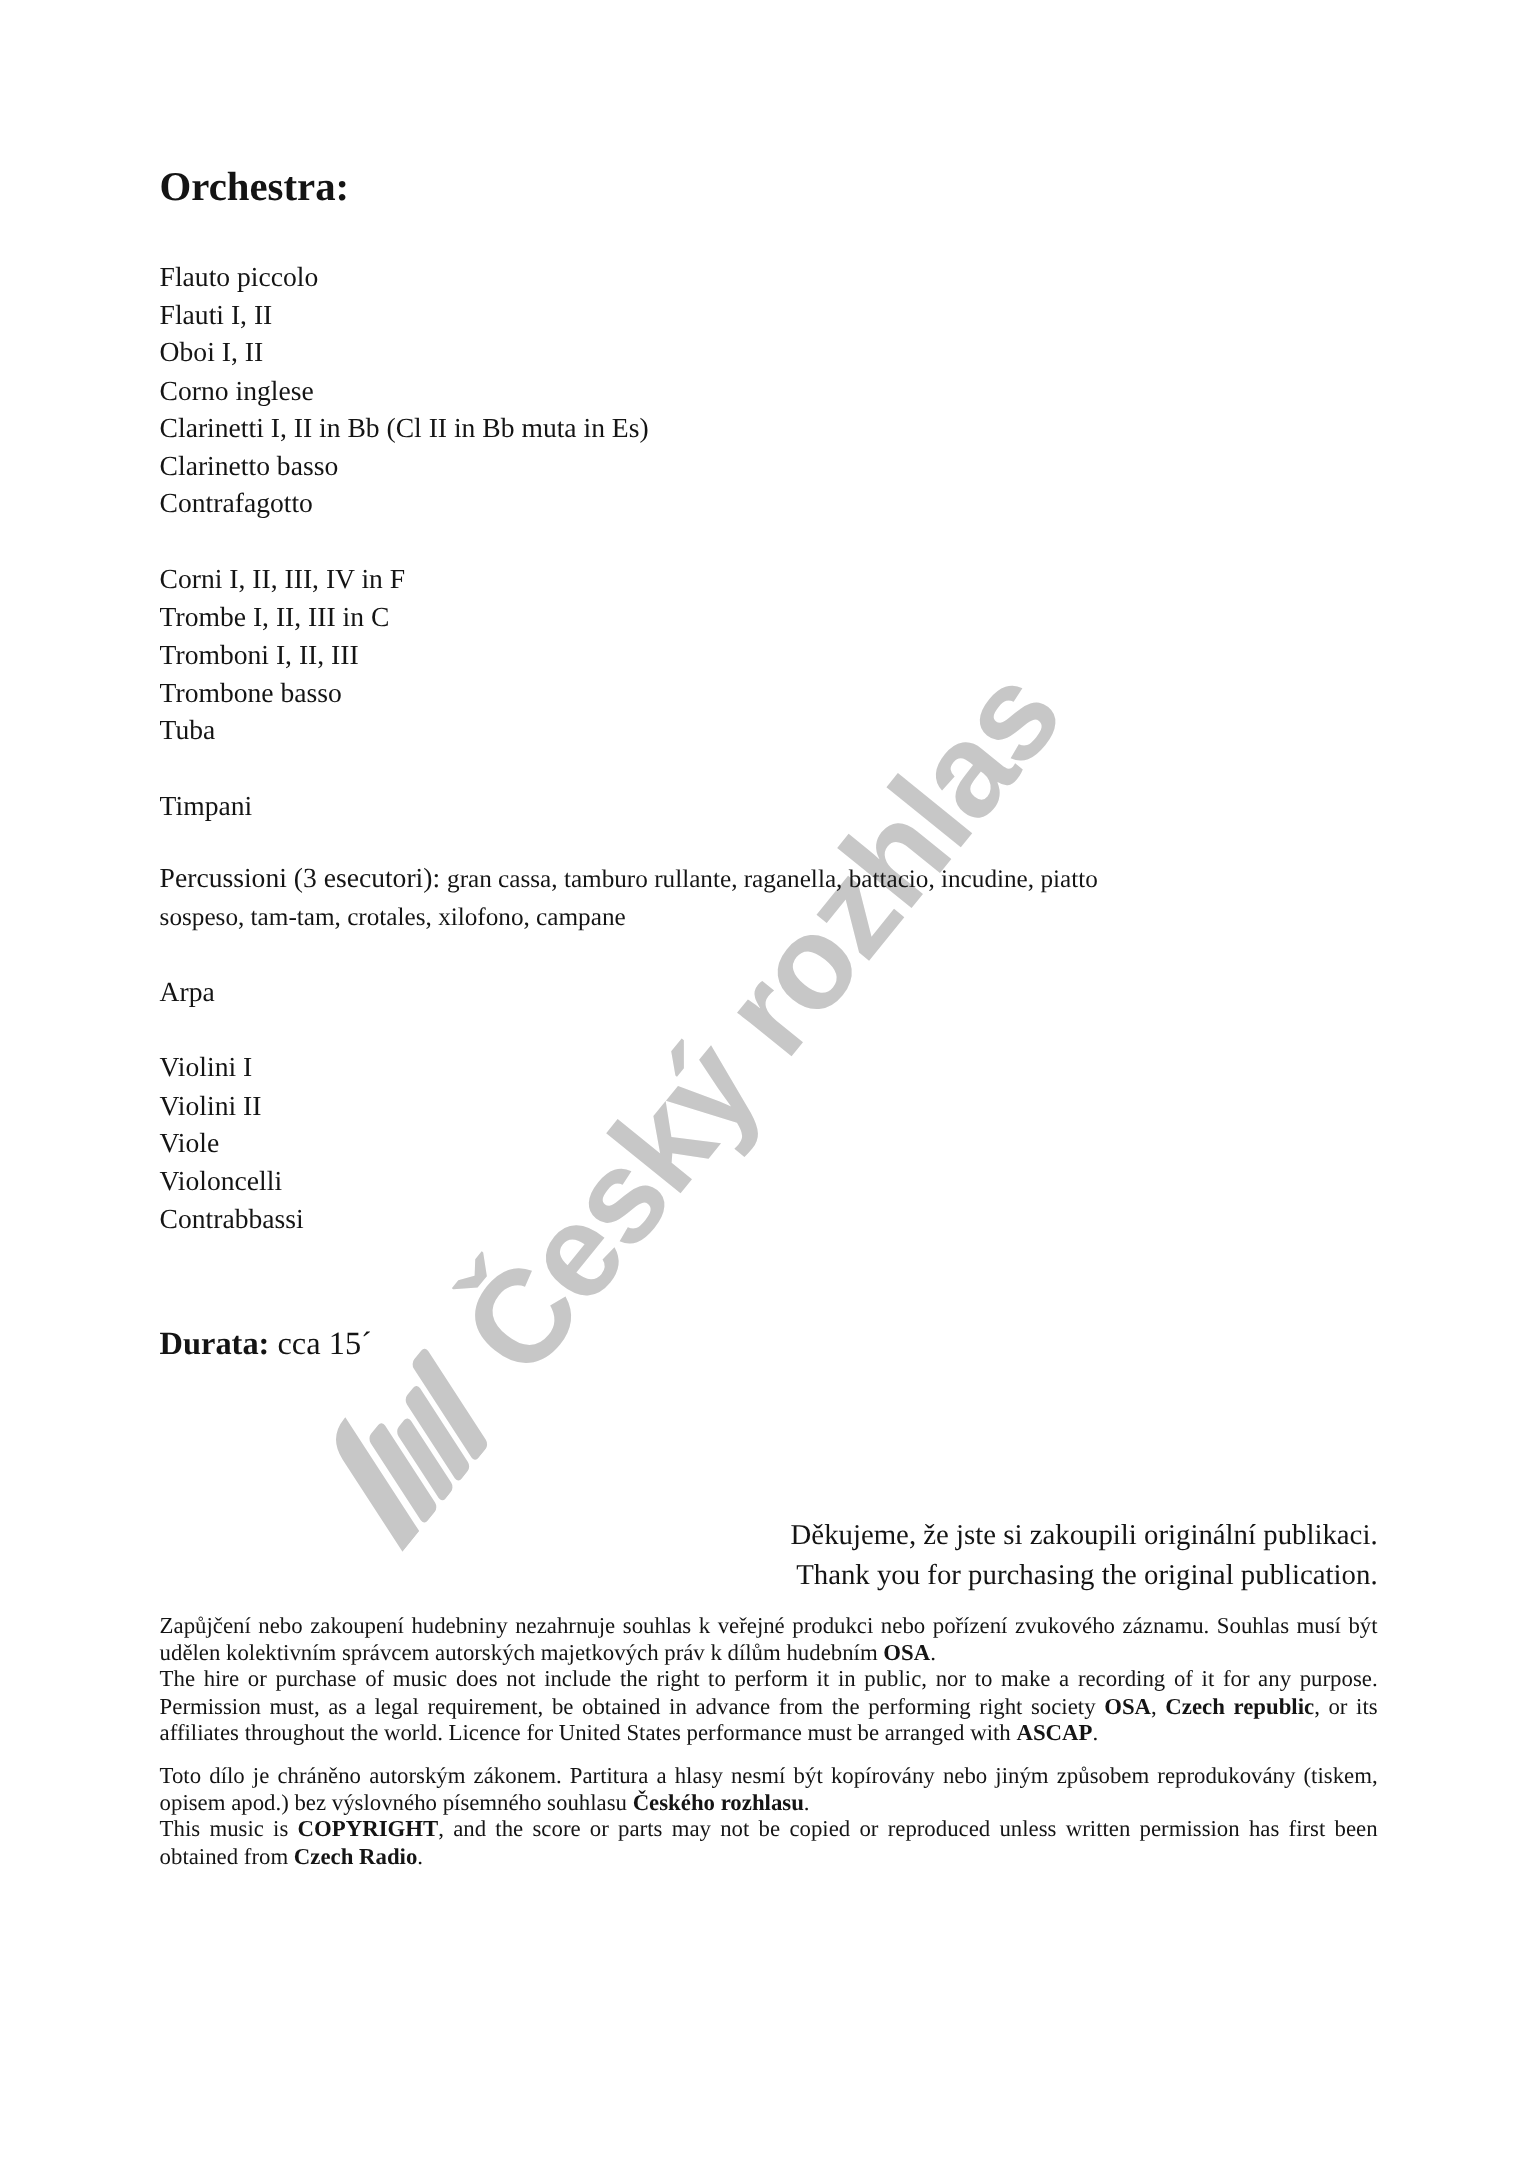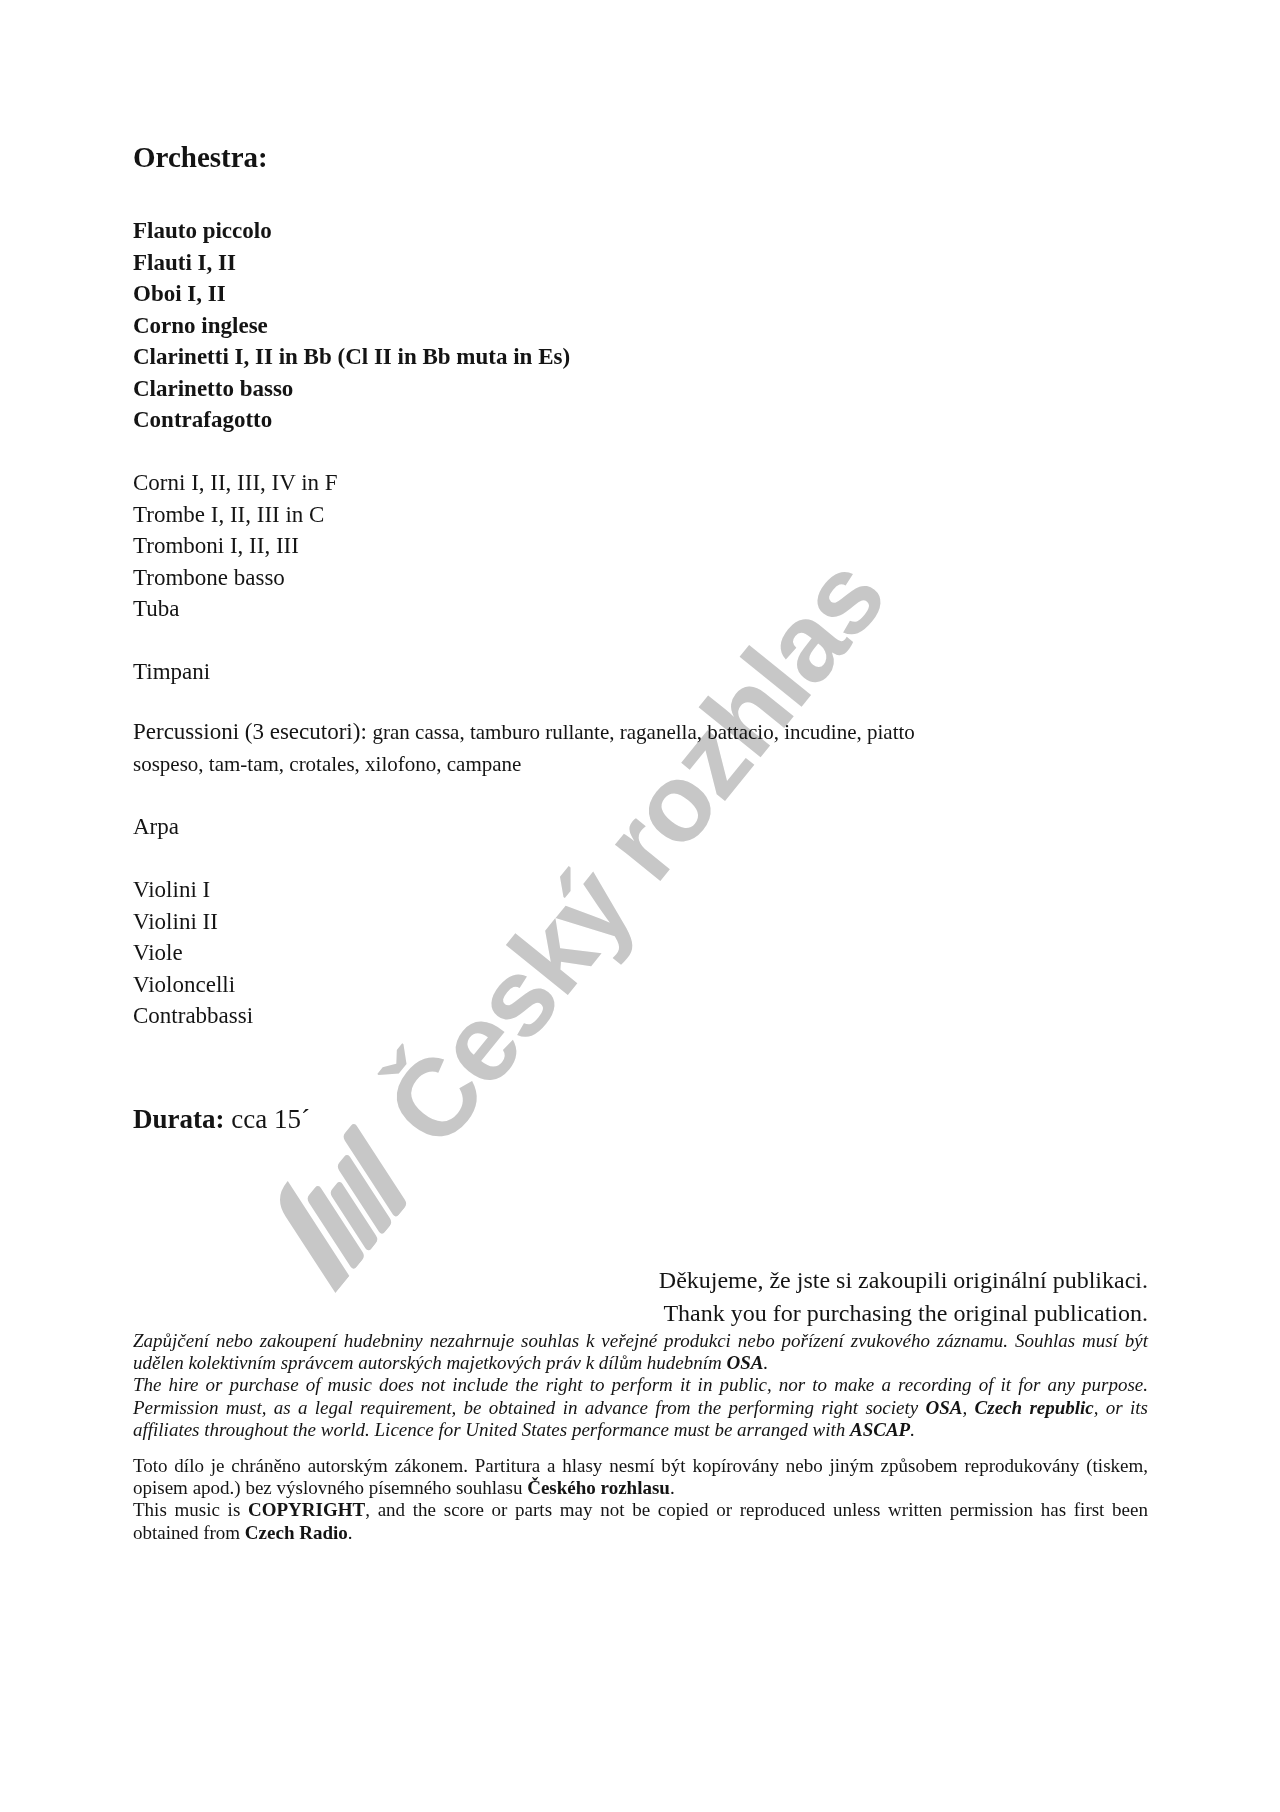--- a/index.html
+++ b/index.html
@@ -30,24 +30,24 @@
     line-height:0.82;
     letter-spacing:-2px;
     color:#c7c7c7;
     white-space:nowrap;
   }
   
   .content{
     position:absolute;left:133px;top:140px;width:1015px;z-index:2;
   }
   .heading{
-    font-size:29px;font-weight:bold;line-height:34px;margin:0;
+    font-size:34px;font-weight:bold;line-height:34px;margin:0;
   }
   .group{margin:0;font-size:23px;line-height:31.5px;}
-  .group.first{margin-top:41px;font-weight:bold;}
+  .group.first{margin-top:41px;}
   .group.spaced{margin-top:31.5px;}
   .line{white-space:nowrap;}
   .perc{
     margin-top:28px;
     font-size:23px;line-height:32px;
   }
   .perc .detail{font-size:21px;}
   .durata{
     margin-top:70px;
     font-size:27px;line-height:34px;
@@ -55,21 +55,21 @@
   .durata b{font-weight:bold;}
   .thanks{
     margin-top:128px;
     font-size:24px;line-height:33px;text-align:right;
   }
   .legal{
     font-size:19px;line-height:22.4px;
     text-align:justify;
   }
   .legal p{margin:0;}
-  .legal-1{font-style:italic;}
+  .legal-1{margin-top:15px;}
   .legal-2{margin-top:13px;}
   .legal b{font-weight:bold;}
 </style>
 </head>
 <body>
 
 <div class="page">
 
   <div class="watermark">
     <svg class="wm-logo" width="170" height="119" viewBox="0 0 215 150" aria-hidden="true">

